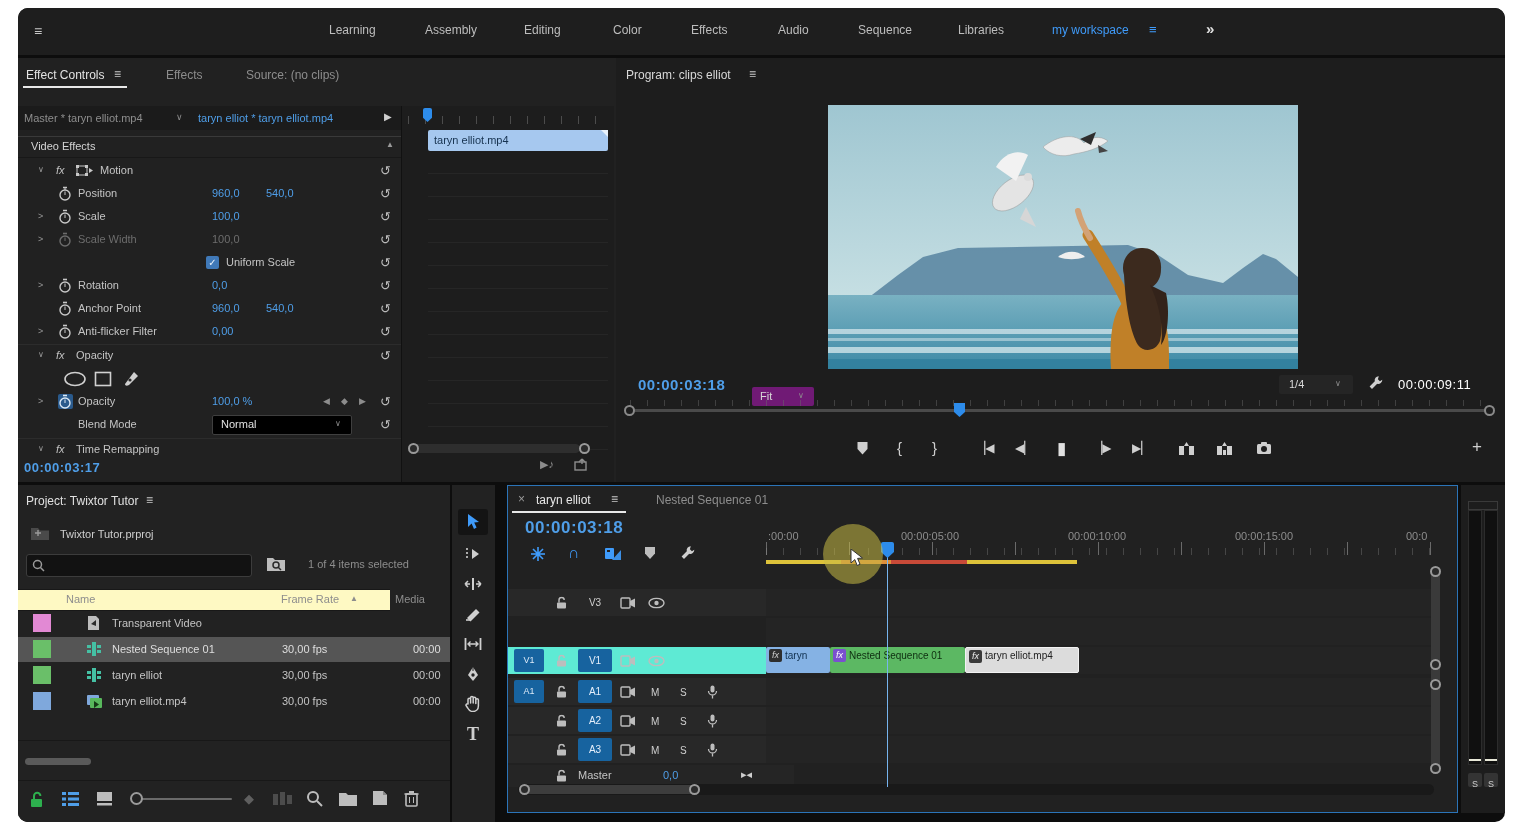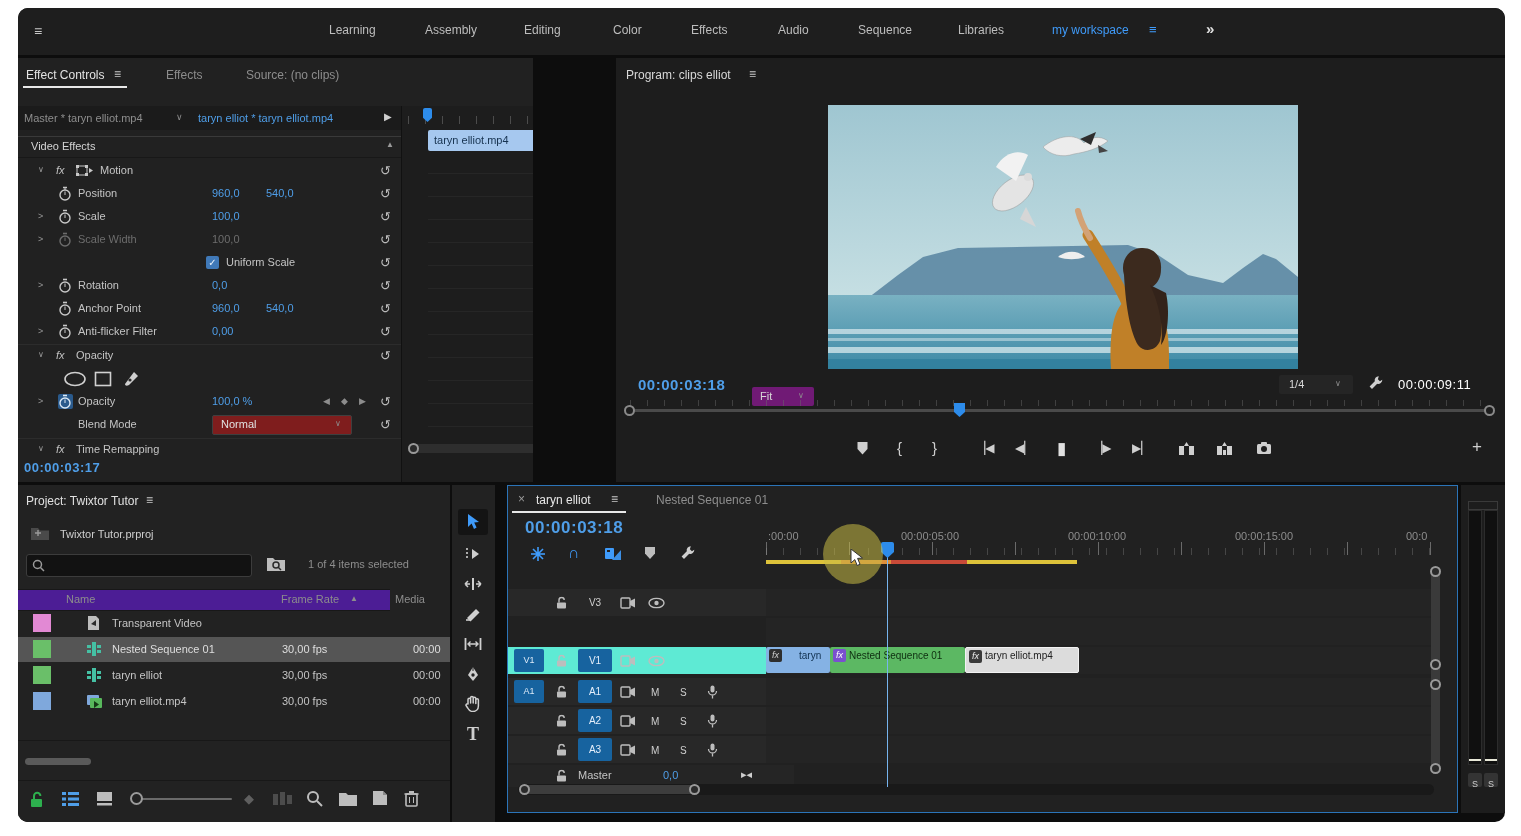--- a/index.html
+++ b/index.html
@@ -50,21 +50,21 @@
     <span class="abs t12" style="left:595px;top:15px;">Color</span>
     <span class="abs t12" style="left:673px;top:15px;">Effects</span>
     <span class="abs t12" style="left:760px;top:15px;">Audio</span>
     <span class="abs t12" style="left:840px;top:15px;">Sequence</span>
     <span class="abs t12" style="left:940px;top:15px;">Libraries</span>
     <span class="abs t12 accent" style="left:1034px;top:15px;">my workspace</span>
     <span class="abs accent" style="left:1131px;top:14px;font-size:13px;">≡</span>
     <span class="abs" style="left:1188px;top:12px;font-size:15px;color:#e0e0e0;font-weight:bold;">»</span>
   </div>
 
-  <div class="panel" style="left:0;top:50px;width:515px;height:424px;background:#212121;">
+  <div class="panel" style="left:0;top:50px;width:595px;height:424px;background:#212121;padding-left:20px;">
 
     <span class="abs t12" style="left:8px;top:10px;color:#e3e3e3;">Effect Controls</span>
     <span class="abs" style="left:96px;top:9px;font-size:12px;color:#c8c8c8;">≡</span>
     <div class="tabu" style="left:5px;top:28px;width:104px;"></div>
     <span class="abs t12 dim" style="left:148px;top:10px;">Effects</span>
     <span class="abs t12 dim" style="left:228px;top:10px;">Source: (no clips)</span>
 
     <div class="abs" style="left:0;top:48px;width:383px;height:24px;background:#1b1b1b;">
       <span class="abs t11 dim" style="left:6px;top:6px;">Master * taryn elliot.mp4</span>
       <span class="abs dim" style="left:158px;top:6px;font-size:9px;">∨</span>
@@ -223,21 +223,21 @@
       <span class="abs t11" style="left:60px;top:4px;">Opacity</span>
       <span class="abs t11 blue" style="left:194px;top:4px;">100,0 %</span>
       <span class="abs dim" style="left:305px;top:5px;font-size:9px;">◀</span>
       <span class="abs dim" style="left:323px;top:5px;font-size:9px;">◆</span>
       <span class="abs dim" style="left:341px;top:5px;font-size:9px;">▶</span>
       <span class="rst" style="top:3px;">↺</span>
     </div>
 
     <div class="erow" style="top:356px;">
       <span class="abs t11" style="left:60px;top:4px;">Blend Mode</span>
-      <div class="abs" style="left:194px;top:1px;width:138px;height:18px;background:#7f1d1d;border:1px solid #3f3f3f;border-radius:2px;">
+      <div class="abs" style="left:194px;top:1px;width:138px;height:18px;background:#000000;border:1px solid #3f3f3f;border-radius:2px;">
         <span class="abs t11" style="left:8px;top:2px;color:#e0e0e0;">Normal</span>
         <span class="abs dim" style="left:122px;top:3px;font-size:8px;">∨</span>
       </div>
       <span class="rst" style="top:3px;">↺</span>
     </div>
 
     <div class="erow" style="top:380px;border-top:1px solid #2c2c2c;">
       <span class="exp" style="font-size:8px;">∨</span>
       <span class="abs fxi dim2" style="left:38px;top:4px;">fx</span>
       <span class="abs t11" style="left:58px;top:4px;">Time Remapping</span>
@@ -387,21 +387,21 @@
     </div>
     <span class="abs" style="left:248px;top:70px;">
           <svg width="20" height="17" viewBox="0 0 20 17">
             <path d="M1 3h6l2 2h10v11H1z" fill="#bdbdbd"></path>
             <circle cx="10" cy="10" r="3" fill="none" stroke="#2a2a2a" stroke-width="1.5"></circle>
             <line x1="12" y1="12" x2="15" y2="15" stroke="#2a2a2a" stroke-width="1.5"></line>
           </svg>
         </span>
     <span class="abs t11 dim" style="left:290px;top:73px;">1 of 4 items selected</span>
 
-    <div class="abs" style="left:0;top:104px;width:372px;height:20px;background:#4c1d95;border-top:1px solid #181818;border-bottom:1px solid #181818;">
+    <div class="abs" style="left:0;top:104px;width:372px;height:20px;background:#fef9c3;border-top:1px solid #181818;border-bottom:1px solid #181818;">
       <span class="abs t11 dim" style="left:48px;top:3px;">Name</span>
       <span class="abs t11 dim" style="left:263px;top:3px;">Frame Rate</span>
       <span class="abs dim" style="left:332px;top:4px;font-size:8px;">▲</span>
       <span class="abs t11 dim" style="left:377px;top:3px;">Media</span>
     </div>
 
     <div class="abs" style="left:0;top:126px;width:432px;height:25px;">
       <div class="abs" style="left:15px;top:3px;width:18px;height:18px;background:#e289d4;"></div>
       <span class="abs" style="left:68px;top:4px;">
             <svg width="15" height="16" viewBox="0 0 15 16">
@@ -752,21 +752,21 @@
     </div>
 
     <div class="lane" style="left:258px;top:103px;width:672px;height:27px;"></div>
     <div class="lane" style="left:258px;top:132px;width:672px;height:27px;"></div>
     <div class="lane" style="left:258px;top:161px;width:672px;height:27px;"></div>
     <div class="lane" style="left:258px;top:192px;width:672px;height:27px;"></div>
     <div class="lane" style="left:258px;top:221px;width:672px;height:27px;"></div>
     <div class="lane" style="left:258px;top:250px;width:672px;height:27px;"></div>
 
     <div class="clip" style="left:258px;top:161px;width:64px;background:#85b2e4;color:#10304f;">
-      <span class="fxbadge">fx</span><span style="line-height:17px;margin-left:14px;">taryn</span>
+      <span class="fxbadge">fx</span><span style="line-height:17px;">taryn</span>
     </div>
     <div class="clip" style="left:322px;top:161px;width:135px;background:#5cb863;color:#0e2e10;">
       <span class="fxbadge" style="background:#7a4fd0;color:#fff;">fx</span><span style="line-height:17px;">Nested Sequence 01</span>
     </div>
     <div class="clip" style="left:457px;top:161px;width:114px;background:#dcdcdc;color:#222;border:1px solid #f2f2f2;box-sizing:border-box;">
       <span class="fxbadge" style="background:#3a3a3a;color:#eee;">fx</span><span style="line-height:16px;">taryn elliot.mp4</span>
     </div>
 
     <div class="abs" style="left:379px;top:70px;width:1px;height:231px;background:#76b4ee;z-index:6;"></div>
     <div class="abs" style="left:373px;top:56px;width:13px;height:16px;background:#2d8ceb;clip-path:polygon(0 0,100% 0,100% 62%,50% 100%,0 62%);z-index:7;border-radius:2px;"></div>

